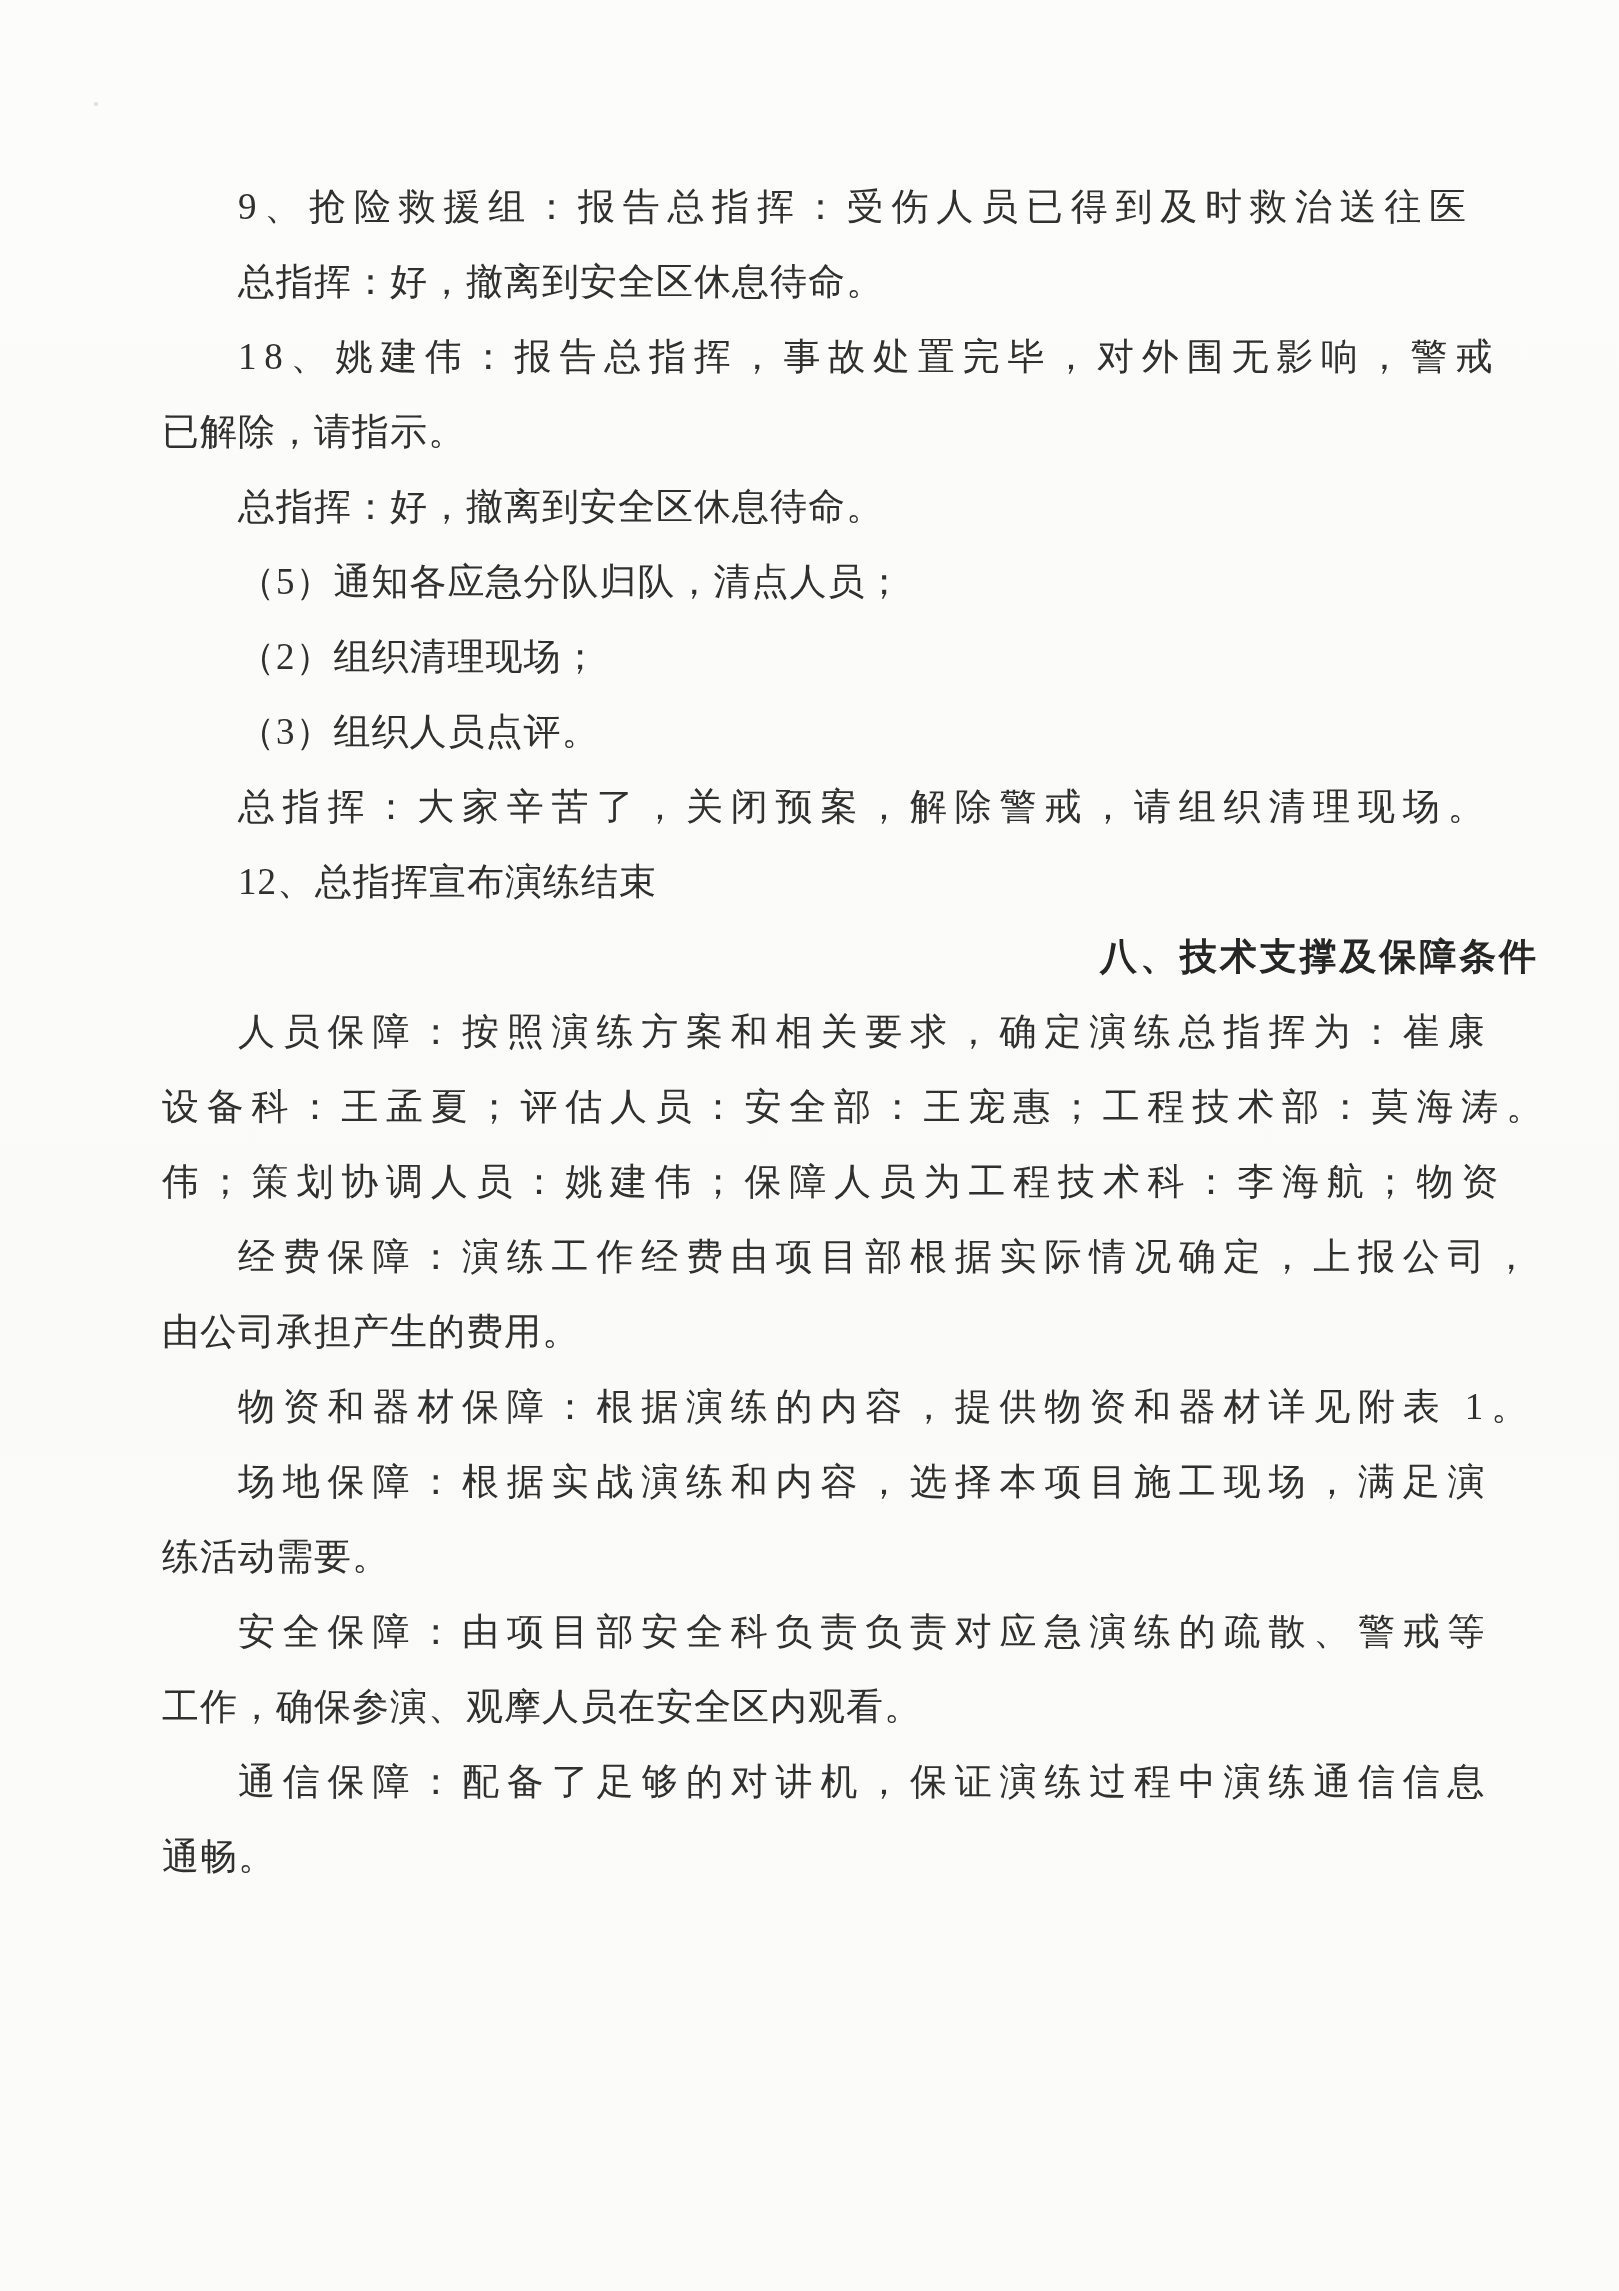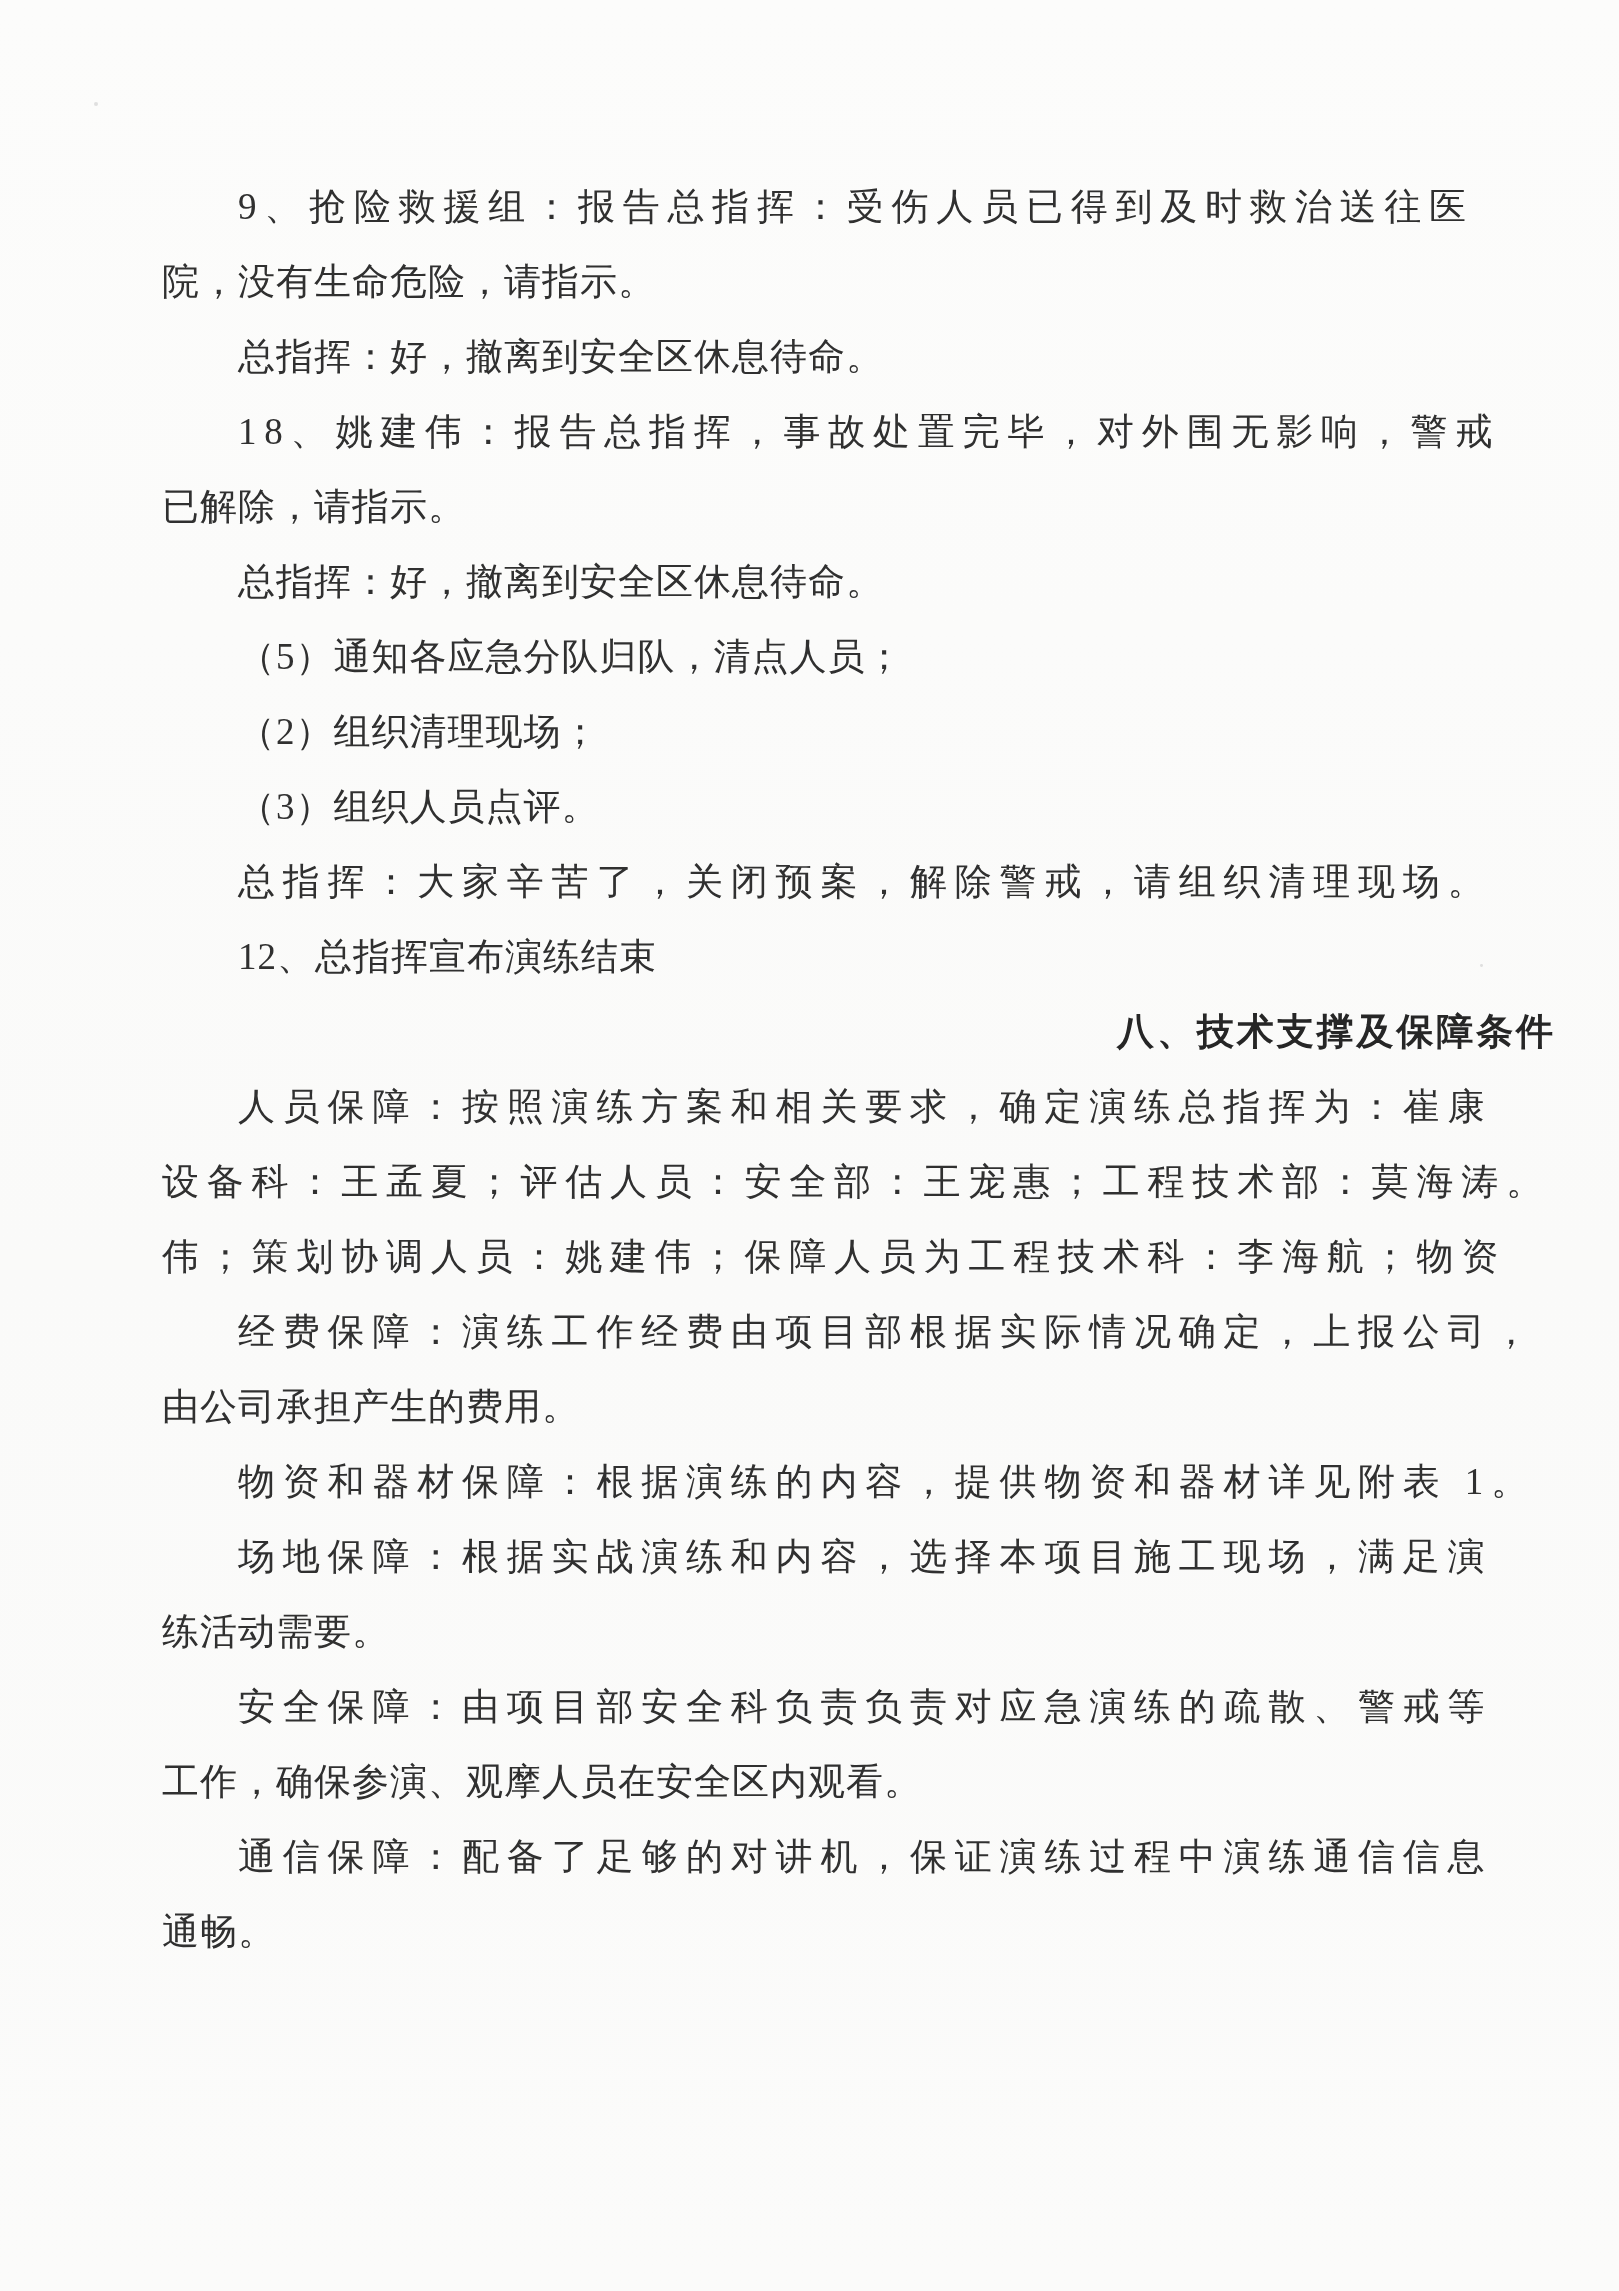--- a/index.html
+++ b/index.html
@@ -8,21 +8,21 @@
     background:#fbfbfa;
     font-family:"Liberation Serif","DejaVu Serif",serif;
     color:#303030;
     overflow:hidden;
   }
   .page{
     position:relative;
     width:1619px;height:2292px;
     background:linear-gradient(180deg,#fcfcfb 0%,#fafaf9 55%,#fbfbfa 100%);
     box-sizing:border-box;
-    padding:169px 63px 0 162px;
+    padding:169px 80px 0 162px;
   }
   .line{
     height:75px;
     line-height:75px;
     font-size:37px;
     white-space:nowrap;
     letter-spacing:1px;
   }
   .indent{padding-left:76px;}
   .stretch{letter-spacing:7.8px;}
@@ -41,21 +41,20 @@
 </style>
 </head>
 <body>
 
 <div class="page">
   <span class="speck s1"></span>
   <span class="speck s2"></span>
   <span class="speck s3"></span>
 
   <div class="line indent stretch">9、抢险救援组：报告总指挥：受伤人员已得到及时救治送往医</div>
-  <div class="line">院，没有生命危险，请指示。</div>
   <div class="line indent">总指挥：好，撤离到安全区休息待命。</div>
   <div class="line indent stretch">18、姚建伟：报告总指挥，事故处置完毕，对外围无影响，警戒</div>
   <div class="line">已解除，请指示。</div>
   <div class="line indent">总指挥：好，撤离到安全区休息待命。</div>
   <div class="line indent">（5）通知各应急分队归队，清点人员；</div>
   <div class="line indent">（2）组织清理现场；</div>
   <div class="line indent">（3）组织人员点评。</div>
   <div class="line indent stretch">总指挥：大家辛苦了，关闭预案，解除警戒，请组织清理现场。</div>
   <div class="line indent">12、总指挥宣布演练结束</div>
   <div class="line indent heading">八、技术支撑及保障条件</div>

